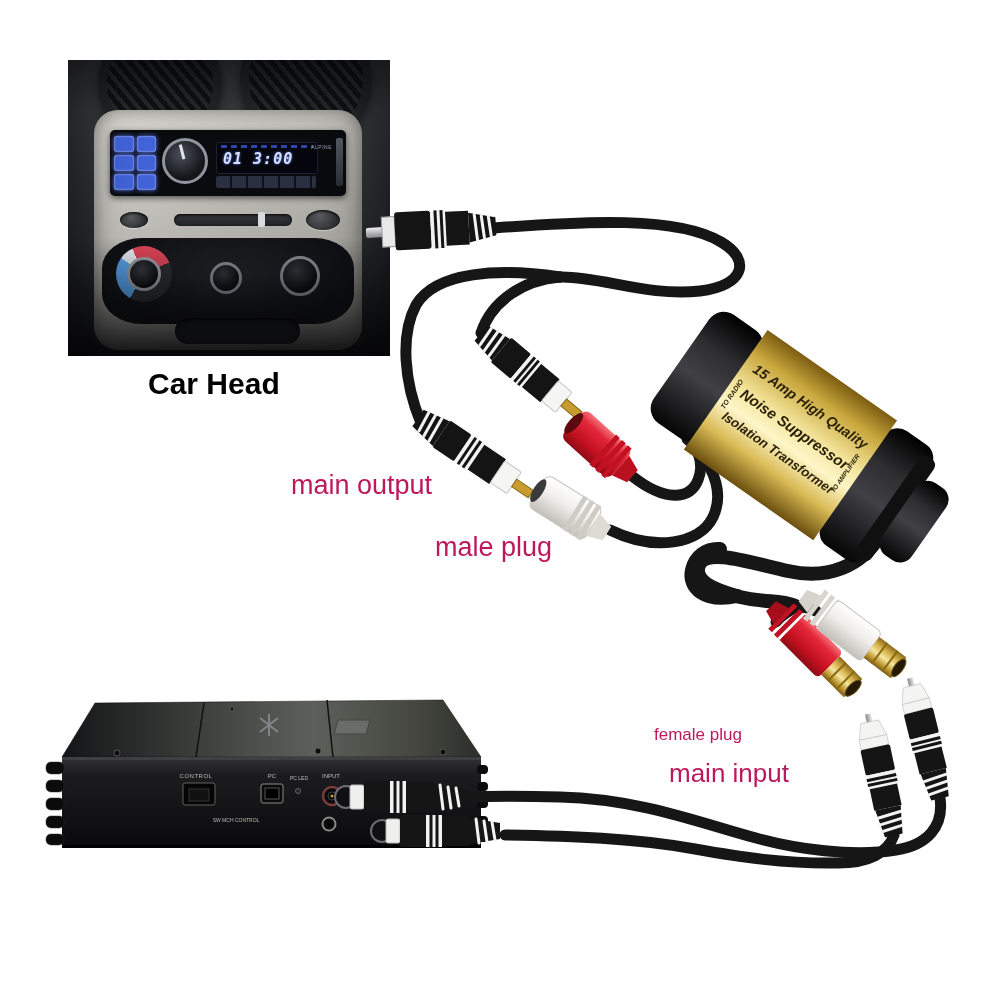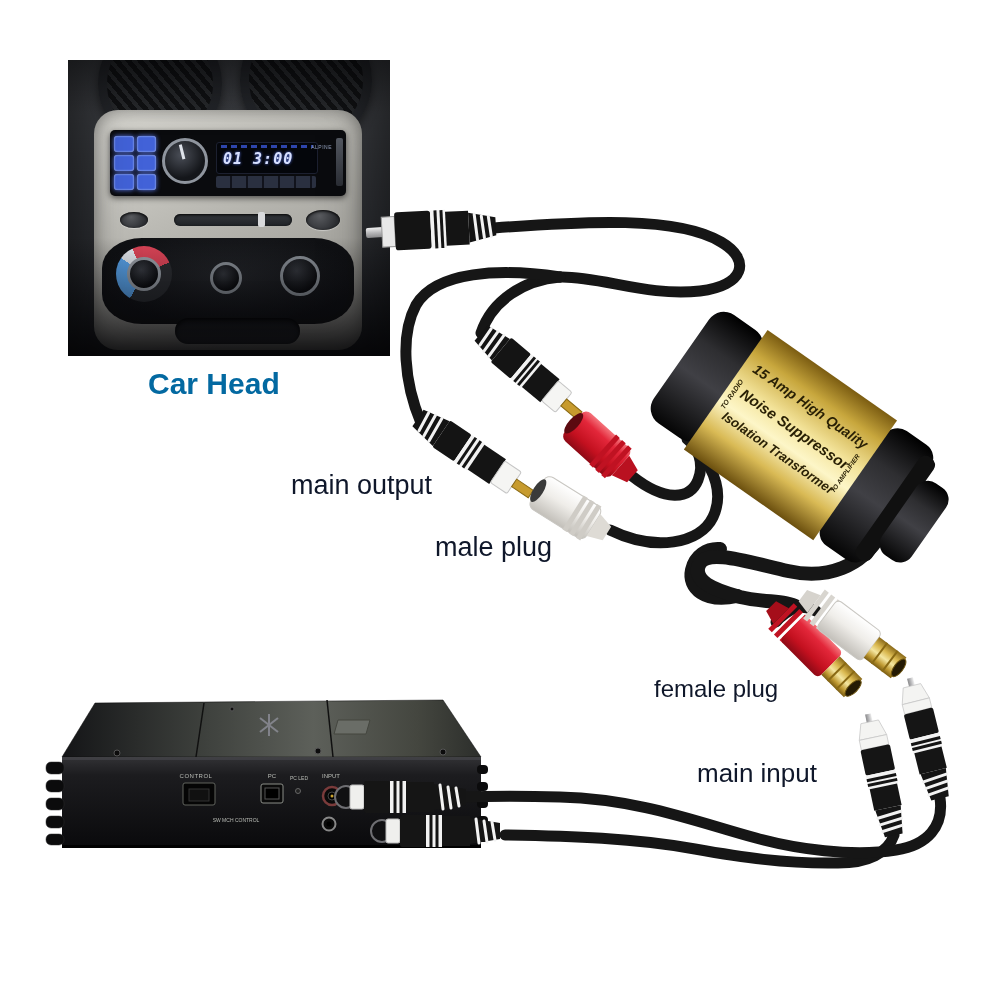--- a/index.html
+++ b/index.html
@@ -50,22 +50,22 @@
   .knob-inner{width:28px;height:28px;border-radius:50%;border:3px solid #9aa0a8;
               background:radial-gradient(circle at 40% 35%,#3a3d44,#0c0d10 70%);}
   .knob{position:absolute;border-radius:50%;border:3px solid #8a9097;box-sizing:border-box;
         background:radial-gradient(circle at 40% 35%,#34373d,#0c0d10 70%);}
   .bottomslot{position:absolute;left:81px;top:208px;width:125px;height:26px;border-radius:13px;
               background:linear-gradient(180deg,#17181b,#2a2c30);box-shadow:inset 0 2px 5px #000;}
   .photo-shade{position:absolute;inset:0;pointer-events:none;
      background:linear-gradient(180deg,rgba(5,5,8,.28) 0,rgba(5,5,8,0) 18%,rgba(5,5,8,0) 60%,rgba(5,5,8,.5) 85%,rgba(5,5,8,.8) 100%);
      box-shadow:inset 0 0 55px 8px rgba(0,0,0,.55);}
   
-  .lbl{position:absolute;color:#0f172a;font-size:27px;line-height:1.1;white-space:nowrap;}
-  .lbl.bold{font-weight:700;font-size:30px;color:#0369a1;}
+  .lbl{position:absolute;color:#be185d;font-size:27px;line-height:1.1;white-space:nowrap;}
+  .lbl.bold{font-weight:700;font-size:30px;color:#000000;}
   
   #art{position:absolute;left:0;top:0;}
   .cable{fill:none;stroke:#161616;stroke-width:11;stroke-linecap:round;}
   .cable-thick{stroke-width:14;}
   .wline{stroke:#f2f2f2;stroke-width:3;stroke-linecap:round;}
   .dline{stroke:#141414;stroke-width:3;}
   .devtxt{font-family:"Liberation Sans",sans-serif;font-style:italic;font-weight:bold;fill:#281f04;}
   .amptxt{font-family:"Liberation Sans",sans-serif;fill:#b9bcb6;}
 </style>
 </head>
@@ -391,15 +391,15 @@
       <polygon points="96,-13 124,-9 124,9 96,13" fill="#151515"></polygon>
       <line x1="102" y1="-12" x2="104" y2="12" class="wline"></line>
         <line x1="109" y1="-11" x2="111" y2="11" class="wline"></line>
         <line x1="116" y1="-10" x2="118" y2="10" class="wline"></line>
     </g>
   </svg>
 
   <div class="lbl bold" style="left:148px;top:367px">Car Head</div>
   <div class="lbl" style="left:291px;top:471px">main output</div>
   <div class="lbl" style="left:435px;top:533px">male plug</div>
-  <div class="lbl" style="left:654px;top:676px;font-size:24px">female plug</div>
-  <div class="lbl" style="left:697px;top:759px;font-size:26px">main input</div>
+  <div class="lbl" style="left:654px;top:726px;font-size:17px">female plug</div>
+  <div class="lbl" style="left:669px;top:759px;font-size:26px">main input</div>
 </div>
 
 </body></html>

